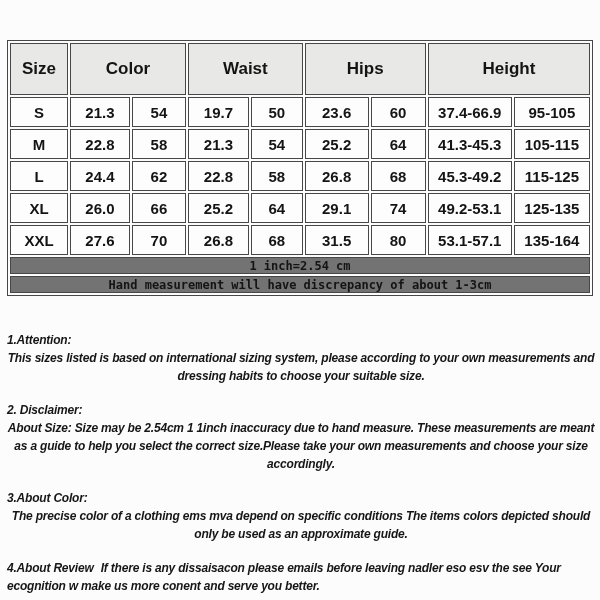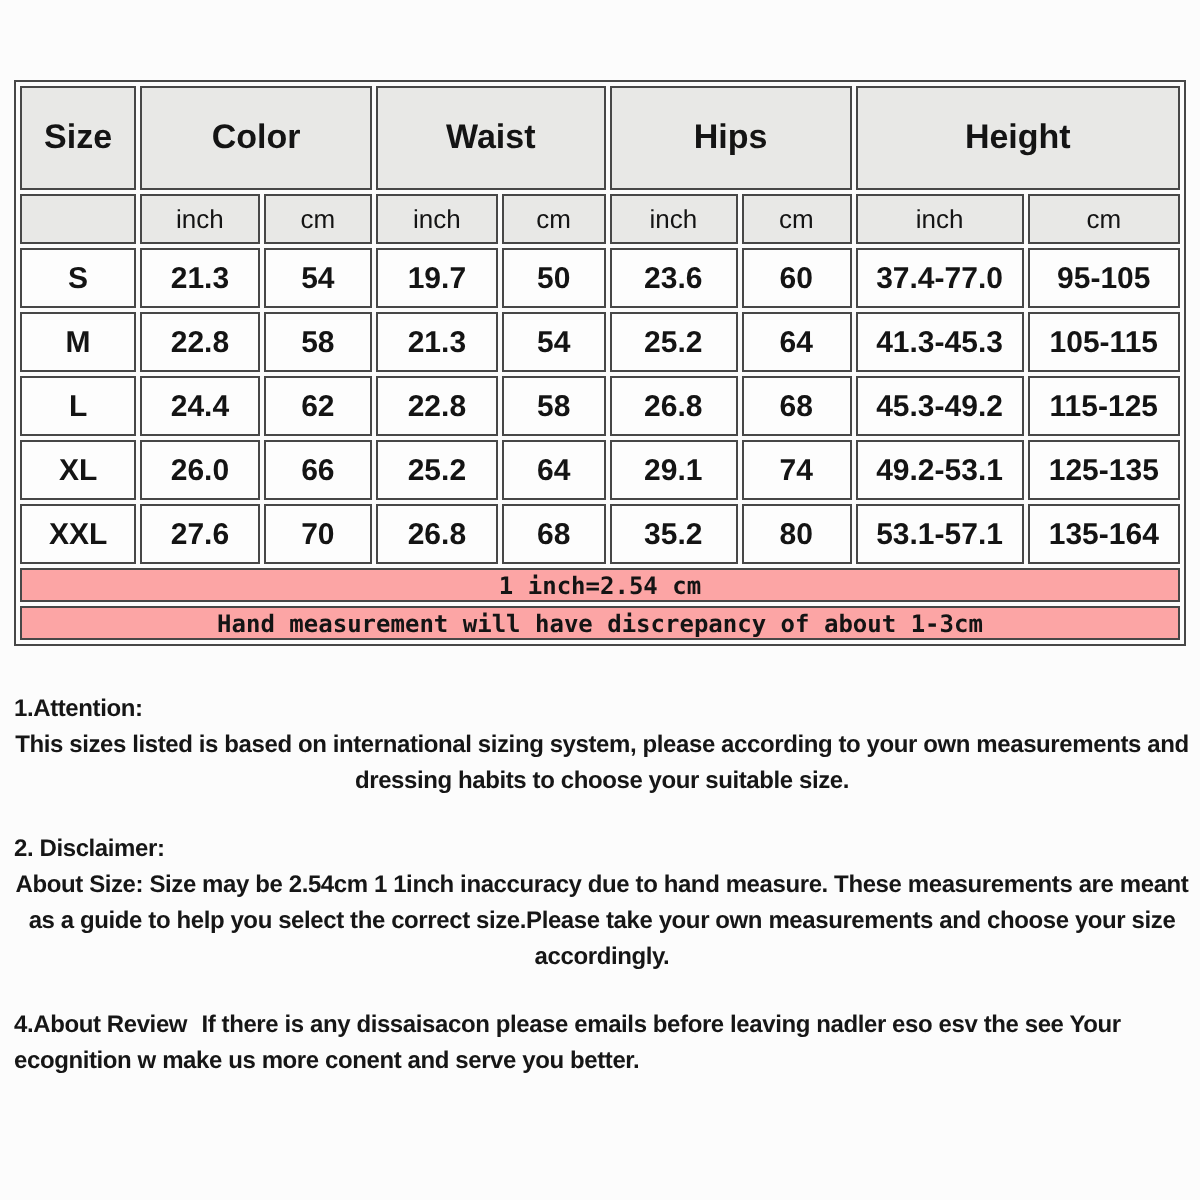--- a/index.html
+++ b/index.html
@@ -48,37 +48,37 @@
     font-weight: normal;
   }
   tr.data td {
     height: 28px;
     background: #fdfdfd;
     font-size: 15px;
     font-weight: bold;
   }
   tr.note td {
     height: 15px;
-    background: #fca5a5;
+    background: #737373;
     font-family: "DejaVu Sans Mono", monospace;
     font-size: 12px;
     font-weight: bold;
   }
   .notes {
     position: absolute;
     left: 7px;
     top: 331px;
     width: 588px;
     color: #161616;
     font-size: 12px;
     font-weight: bold;
     letter-spacing: -0.2px;
     line-height: 18px;
   }
-  .note-block { margin: 14px 0 16px 0; }
+  .note-block { margin: 0 0 16px 0; font-style: italic; }
   .note-block:last-child { margin-bottom: 0; }
   .note-heading { display: block; }
   .note-heading.inline { display: inline; margin-right: 4px; }
   .note-body { display: inline; text-align: center; }
   .note-body.block { display: block; }
 </style>
 </head>
 <body>
 
 <div class="page">
@@ -96,40 +96,29 @@
       <col style="width:13.5%">
     </colgroup>
     <tbody>
         <tr class="head">
       <th>Size</th>
       <th colspan="2">Color</th>
       <th colspan="2">Waist</th>
       <th colspan="2">Hips</th>
       <th colspan="2">Height</th>
     </tr>
-    <tr class="units">
-      <th></th>
-      <th>inch</th>
-      <th>cm</th>
-      <th>inch</th>
-      <th>cm</th>
-      <th>inch</th>
-      <th>cm</th>
-      <th>inch</th>
-      <th>cm</th>
-    </tr>
     <tr class="data">
       <td>S</td>
       <td>21.3</td>
       <td>54</td>
       <td>19.7</td>
       <td>50</td>
       <td>23.6</td>
       <td>60</td>
-      <td>37.4-77.0</td>
+      <td>37.4-66.9</td>
       <td>95-105</td>
     </tr>
     <tr class="data">
       <td>M</td>
       <td>22.8</td>
       <td>58</td>
       <td>21.3</td>
       <td>54</td>
       <td>25.2</td>
       <td>64</td>
@@ -157,21 +146,21 @@
       <td>74</td>
       <td>49.2-53.1</td>
       <td>125-135</td>
     </tr>
     <tr class="data">
       <td>XXL</td>
       <td>27.6</td>
       <td>70</td>
       <td>26.8</td>
       <td>68</td>
-      <td>35.2</td>
+      <td>31.5</td>
       <td>80</td>
       <td>53.1-57.1</td>
       <td>135-164</td>
     </tr>
     <tr class="note">
       <td colspan="9">1 inch=2.54 cm</td>
     </tr>
     <tr class="note">
       <td colspan="9">Hand measurement will have discrepancy of about 1-3cm</td>
     </tr>
@@ -181,18 +170,22 @@
   <div class="notes">
     <div class="note-block">
       <span class="note-heading">1.Attention:</span>
       <span class="note-body block">This sizes listed is based on international sizing system, please according to your own measurements and dressing habits to choose your suitable size.</span>
     </div>
     <div class="note-block">
       <span class="note-heading">2. Disclaimer:</span>
       <span class="note-body block">About Size: Size may be 2.54cm 1 1inch inaccuracy due to hand measure. These measurements are meant as a guide to help you select the correct size.Please take your own measurements and choose your size accordingly.</span>
     </div>
     <div class="note-block">
+      <span class="note-heading">3.About Color:</span>
+      <span class="note-body block">The precise color of a clothing ems mva depend on specific conditions The items colors depicted should only be used as an approximate guide.</span>
+    </div>
+    <div class="note-block">
       <span class="note-heading inline">4.About Review</span>
       <span class="note-body">If there is any dissaisacon please emails before leaving nadler eso esv the see Your ecognition w make us more conent and serve you better.</span>
     </div>
   </div>
 
 </div>
 
 </body></html>

